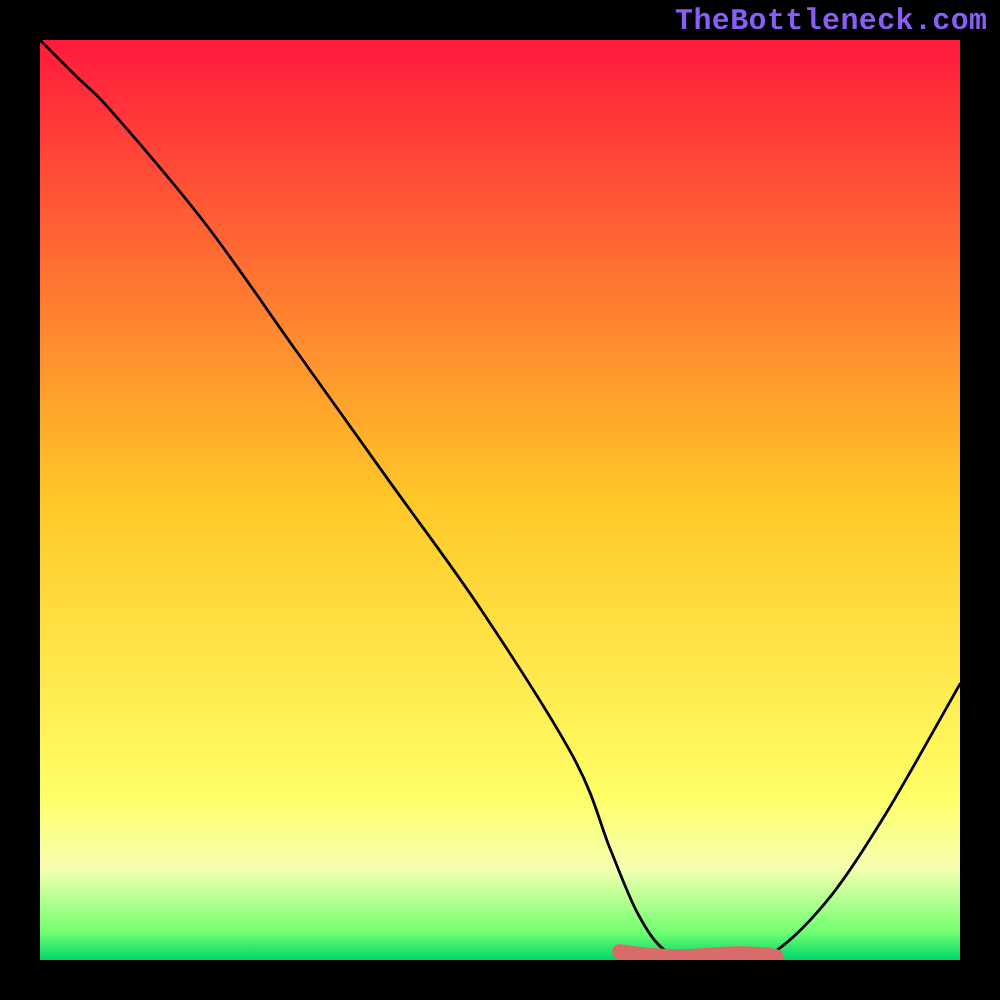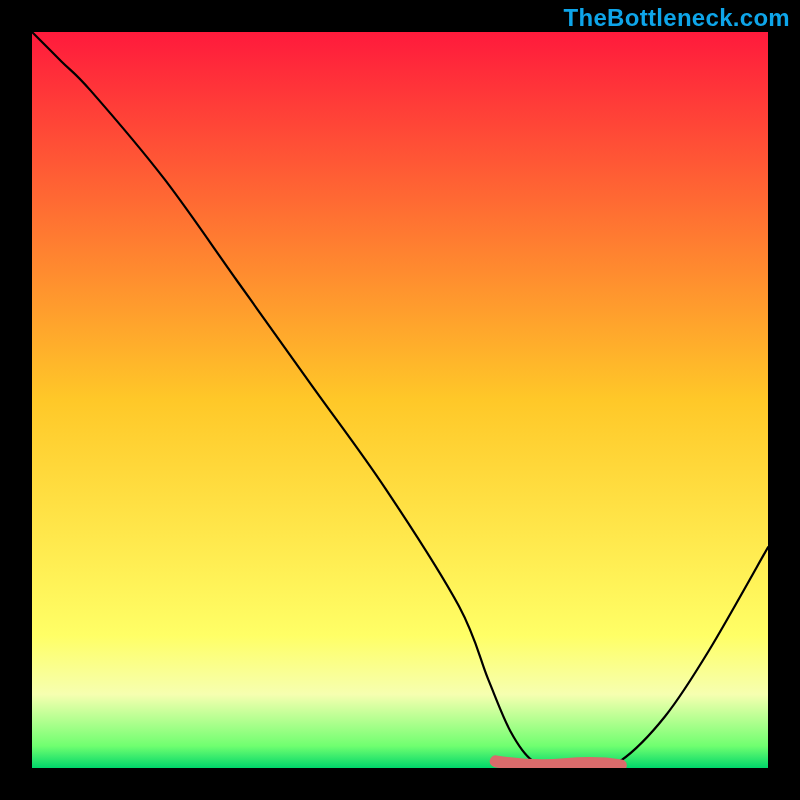--- a/index.html
+++ b/index.html
@@ -7,24 +7,24 @@
   .frame {
     position: relative;
     width: 800px;
     height: 800px;
     background: #000;
   }
   .watermark {
     position: absolute;
     top: 4px;
     right: 10px;
-    font-family: Liberation Sans, sans-serif;
+    font-family: Liberation Mono, monospace;
     font-size: 24px;
     font-weight: 600;
-    color: #0ea5e9;
+    color: #8b5cf6;
     letter-spacing: 0.3px;
     z-index: 10;
   }
   .plot-area {
     position: absolute;
     left: 32px;
     top: 32px;
     width: 736px;
     height: 736px;
   }

